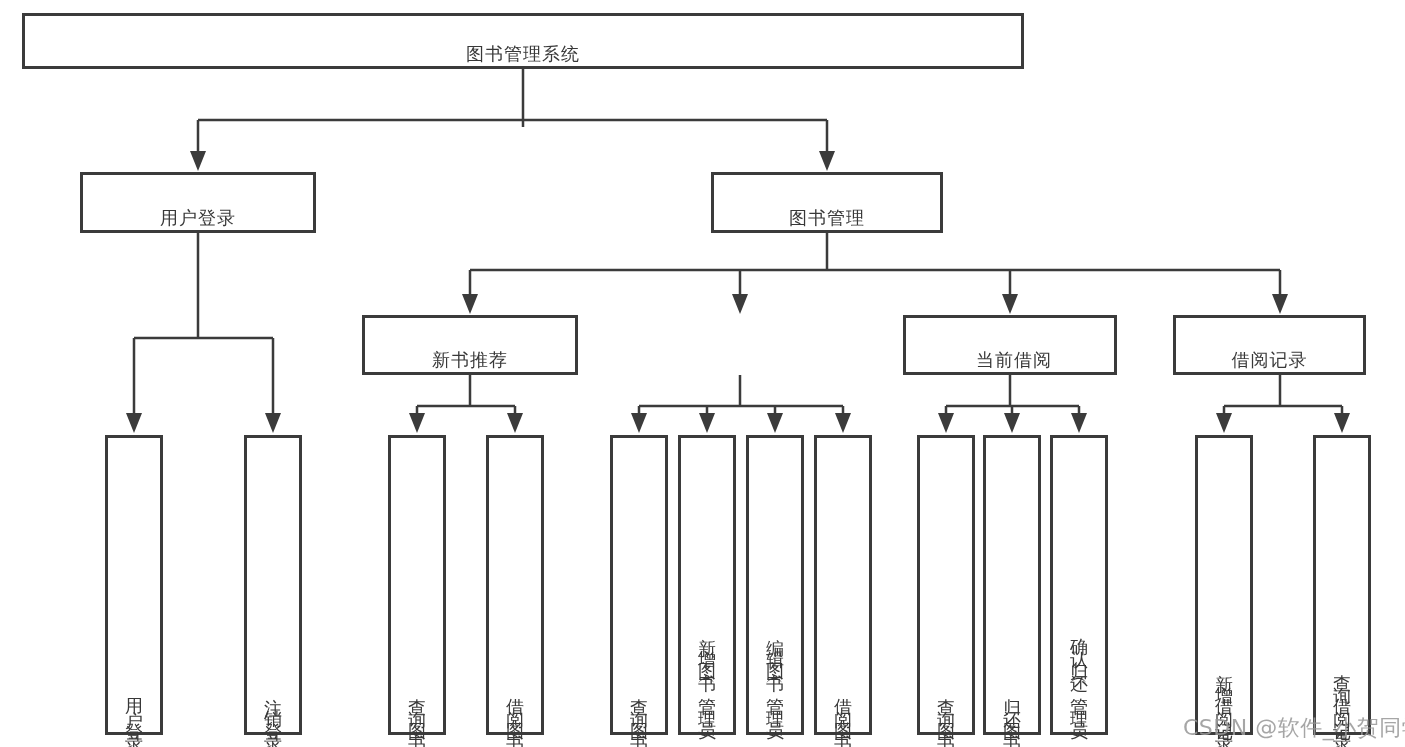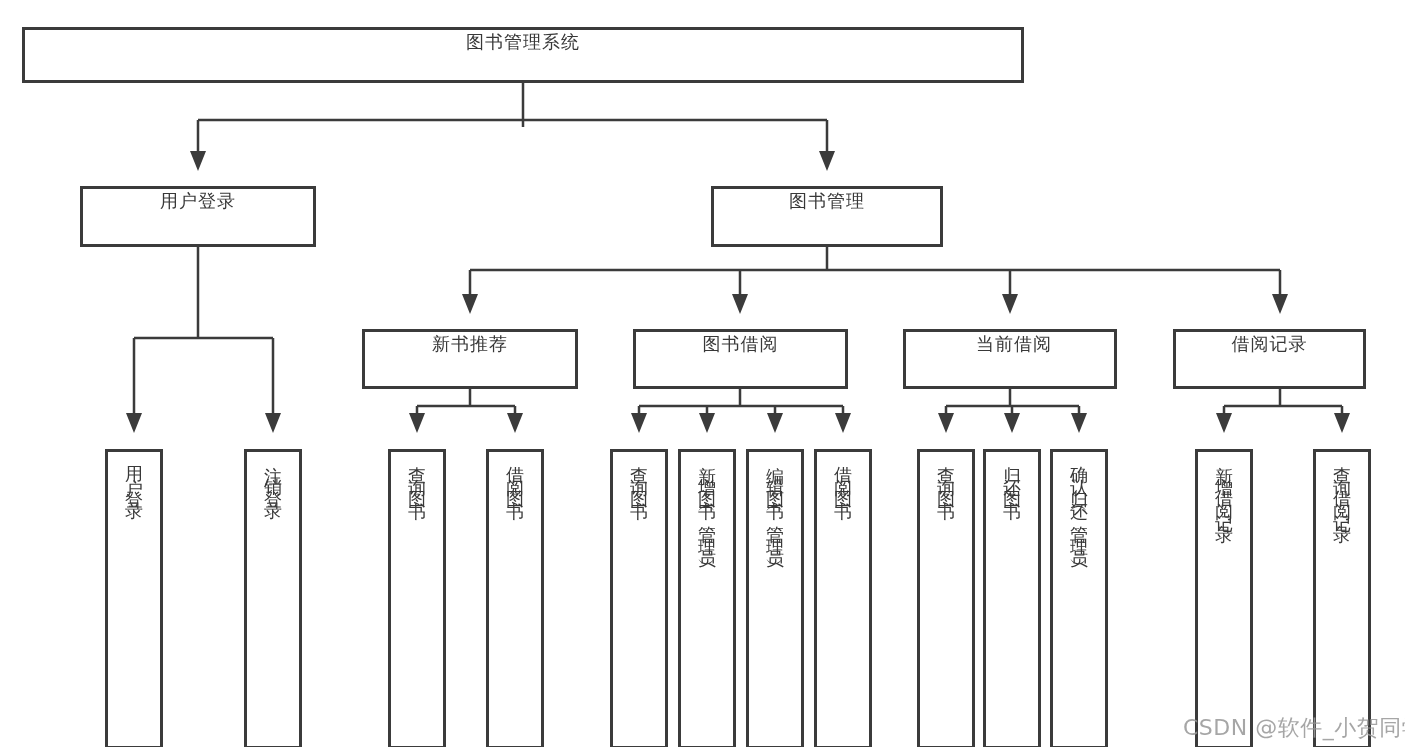--- a/index.html
+++ b/index.html
@@ -36,26 +36,25 @@
   .arrowheads {
     fill: var(--line-color);
     stroke: none;
   }
   .node {
     position: absolute;
     background: var(--box-fill);
     border: 3px solid var(--line-color);
     color: var(--text-color);
     display: flex;
-    align-items: flex-start;
+    align-items: flex-end;
     justify-content: center;
     font-size: 18px;
     letter-spacing: 1px;
     text-align: center;
-    margin-top: 14px;
   }
   .node.root  { left: 22px;  top: 13px;  width: 1002px; height: 56px; }
 
   .node.lvl2a { left: 80px;  top: 172px; width: 236px;  height: 61px; }
   .node.lvl2b { left: 711px; top: 172px; width: 232px;  height: 61px; }
 
   .node.lvl3  { top: 315px; height: 60px; }
   .node.l3a   { left: 362px;  width: 216px; }
   .node.l3b   { left: 633px;  width: 215px; }
   .node.l3c   { left: 903px;  width: 214px; padding-left: 8px; }
@@ -145,23 +144,20 @@
   <div class="node lvl2a">
     <span>用户登录</span>
   </div>
   <div class="node lvl3 l3a">
     <span>新书推荐</span>
   </div>
 
   <div class="node lvl2b">
     <span>图书管理</span>
   </div>
-  <div class="node lvl3 l3b">
-    <span>图书借阅</span>
-  </div>
   <div class="node lvl3 l3c">
     <span>当前借阅</span>
   </div>
   <div class="node lvl3 l3d">
     <span>借阅记录</span>
   </div>
 
   <div class="node leaf g1a">
     <span class="leaf-text">用户登录</span>
   </div>

